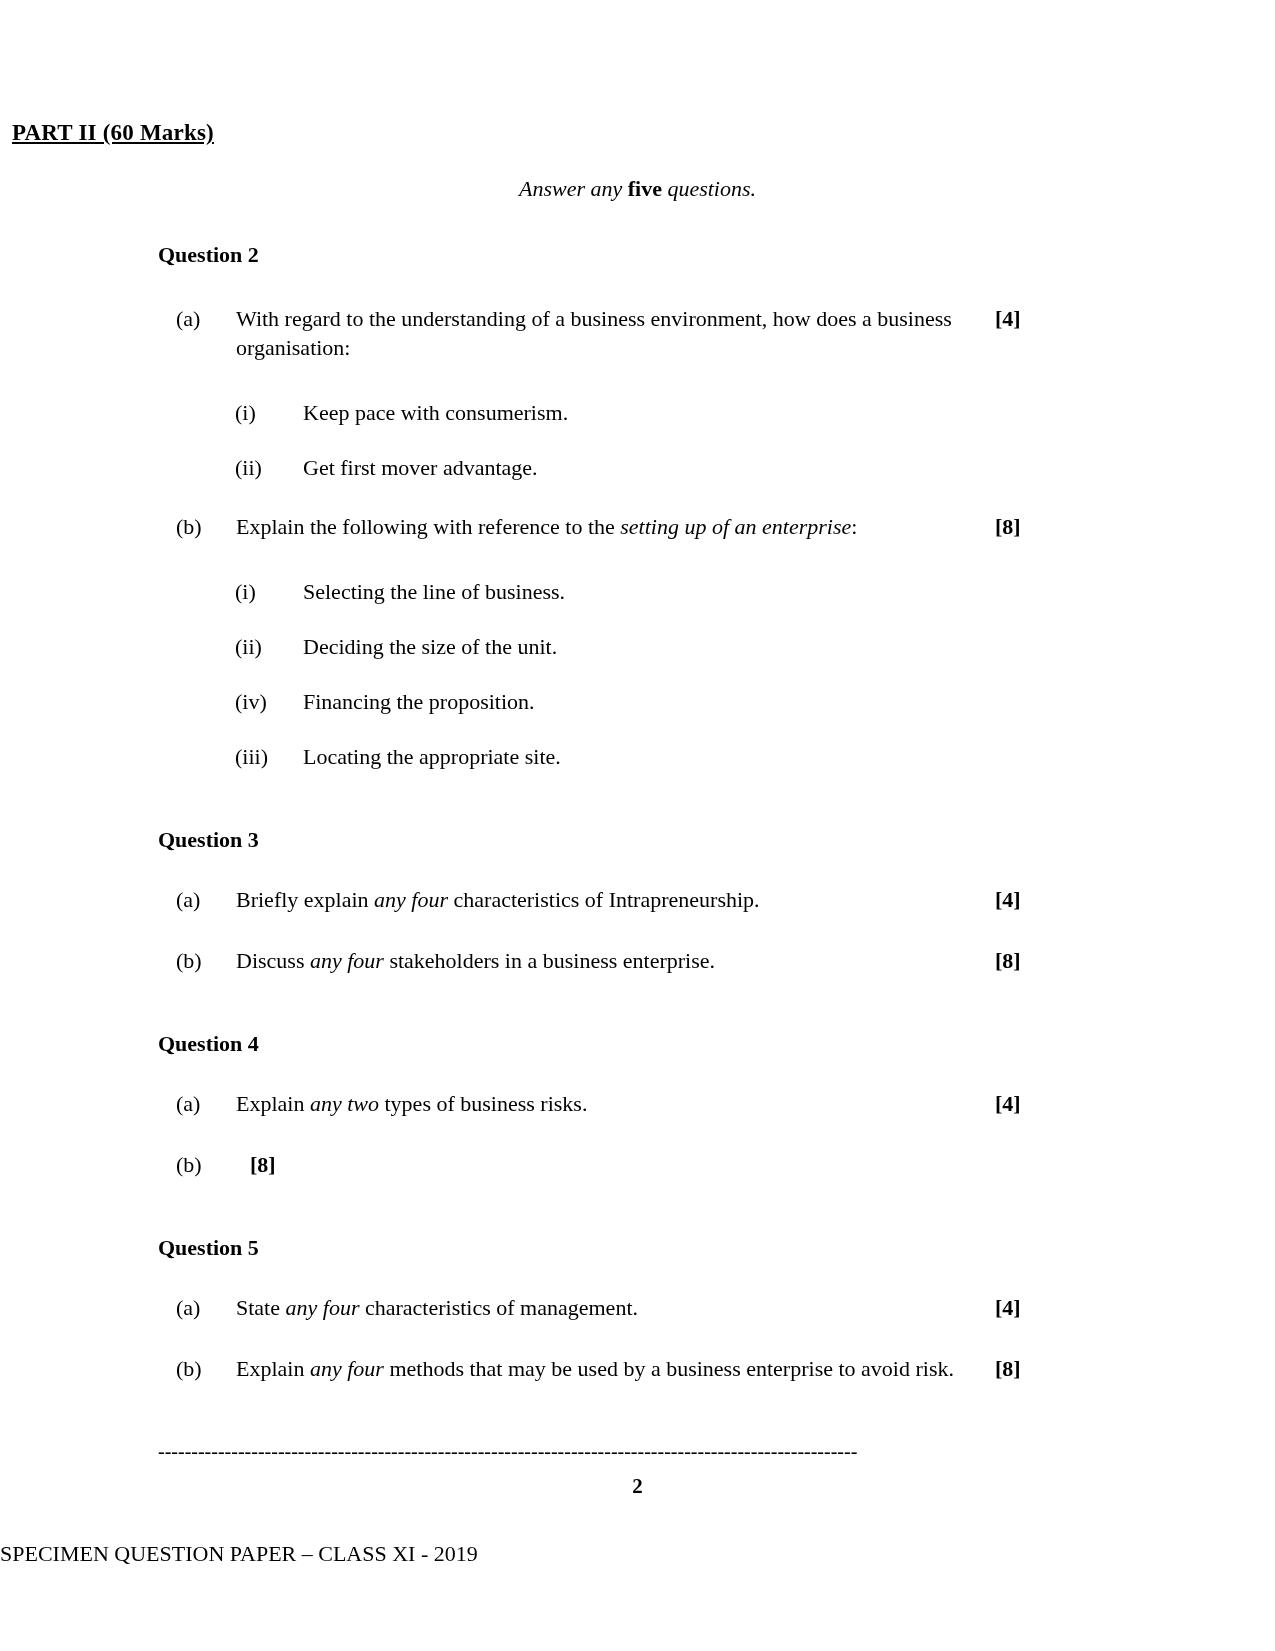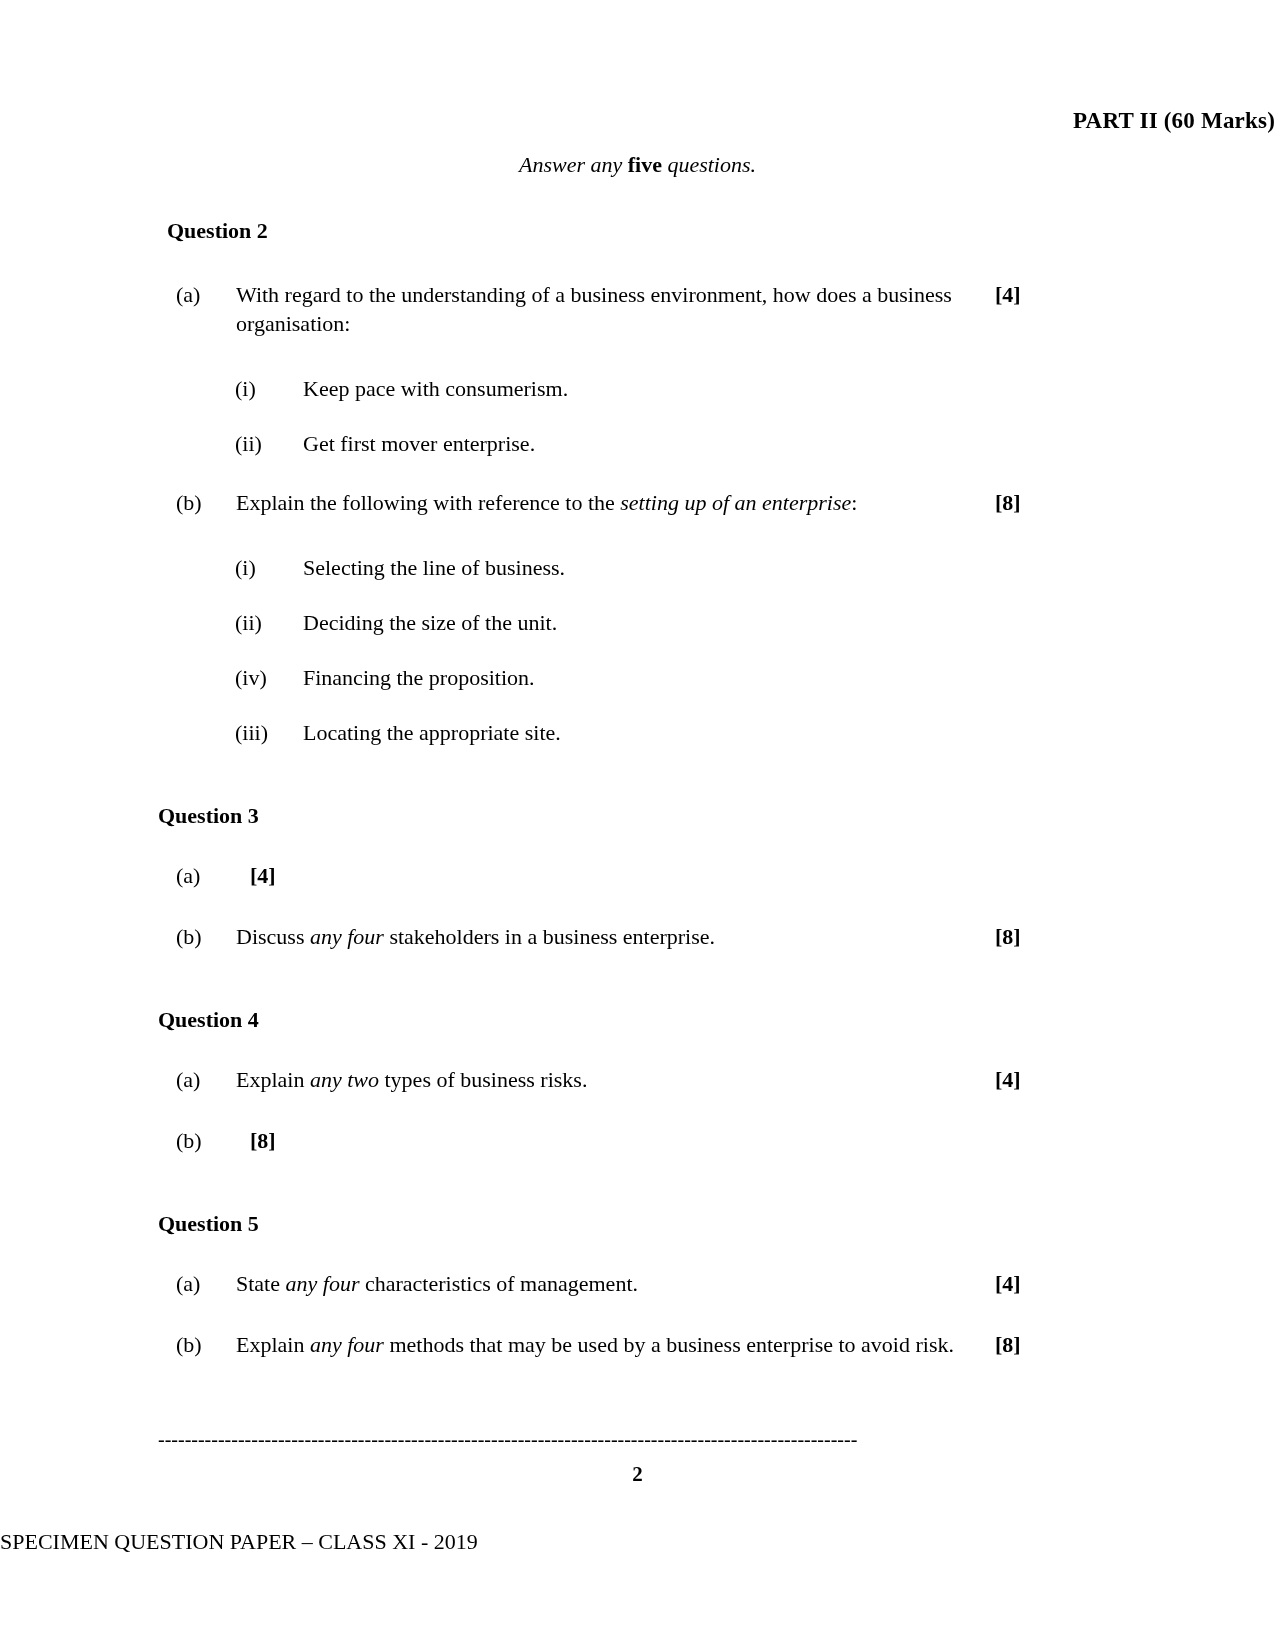--- a/index.html
+++ b/index.html
@@ -18,26 +18,27 @@
   .page {
     position: relative;
     width: 1275px;
     height: 1651px;
     box-sizing: border-box;
     padding: 0;
   }
 
   
   .part-title {
-    text-align: right;
+    text-align: left;
     font-weight: bold;
     font-size: 23px;
     letter-spacing: 0.2px;
-    margin: 0;
+    margin: 12px;
     padding-top: 108px;
+    text-decoration: underline;
   }
   .answer-line {
     text-align: center;
     font-size: 22px;
     font-style: italic;
     margin: 0;
     padding-top: 18px;
   }
   .answer-line b {
     font-style: normal;
@@ -94,21 +95,21 @@
   }
   .subrow .body {
     flex: 1 1 auto;
     font-size: 22px;
     line-height: 1.32;
   }
 
   i { font-style: italic; }
 
   
-  .sp-q2-head   { padding-top: 40px; margin-left: 9px; }
+  .sp-q2-head   { padding-top: 40px; }
   .sp-a         { padding-top: 36px; }
   .sp-item      { padding-top: 26px; align-items: center; }
   .sp-b         { padding-top: 30px; }
   .sp-qhead     { padding-top: 56px; }
   .sp-part      { padding-top: 32px; }
 
   
   .footer {
     position: absolute;
     left: 0;
@@ -157,21 +158,21 @@
     <div class="body">With regard to the understanding of a business environment, how does a business organisation:</div>
     <div class="marks">[4]</div>
   </div>
 
   <div class="subrow sp-a">
     <div class="label">(i)</div>
     <div class="body">Keep pace with consumerism.</div>
   </div>
   <div class="subrow sp-item">
     <div class="label">(ii)</div>
-    <div class="body">Get first mover enterprise.</div>
+    <div class="body">Get first mover advantage.</div>
   </div>
 
   <div class="row sp-b">
     <div class="label">(b)</div>
     <div class="body"><span>Explain the following with reference to the </span><i>setting up of an enterprise</i><span>:</span></div>
     <div class="marks">[8]</div>
   </div>
 
   <div class="subrow sp-a">
     <div class="label">(i)</div>
@@ -187,20 +188,21 @@
   </div>
   <div class="subrow sp-item">
     <div class="label">(iii)</div>
     <div class="body">Locating the appropriate site.</div>
   </div>
 
   <div class="q-heading sp-qhead">Question 3</div>
 
   <div class="row sp-part">
     <div class="label">(a)</div>
+    <div class="body"><span>Briefly explain </span><i>any four</i><span> characteristics of Intrapreneurship.</span></div>
     <div class="marks">[4]</div>
   </div>
 
   <div class="row sp-part">
     <div class="label">(b)</div>
     <div class="body"><span>Discuss </span><i>any four</i><span> stakeholders in a business enterprise.</span></div>
     <div class="marks">[8]</div>
   </div>
 
   <div class="q-heading sp-qhead">Question 4</div>

